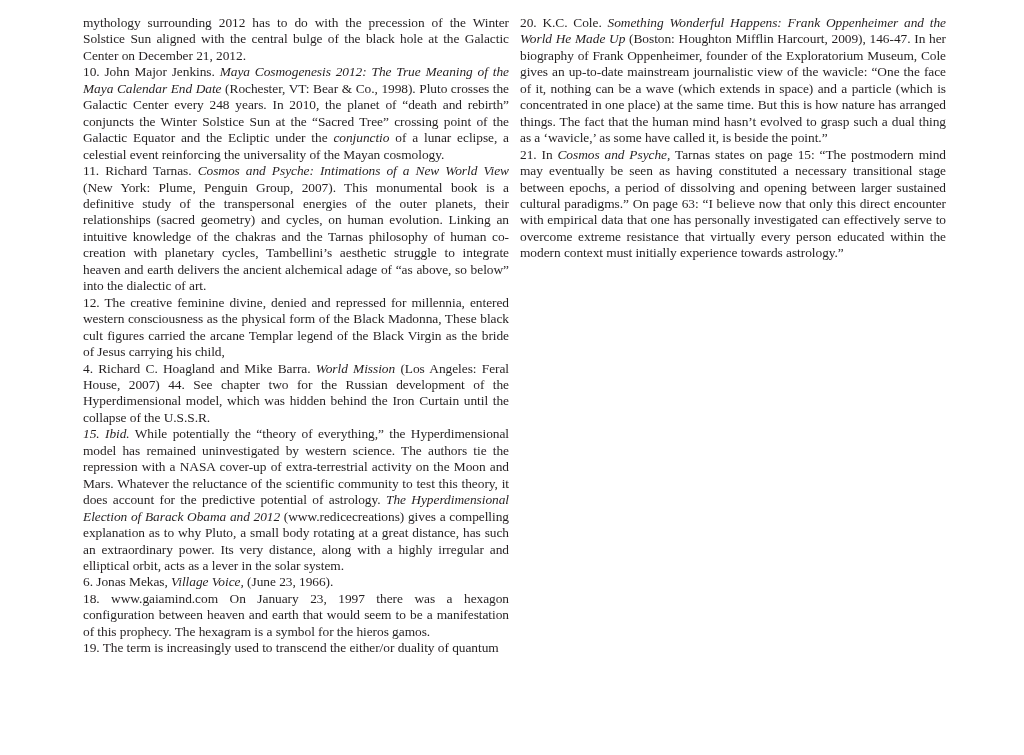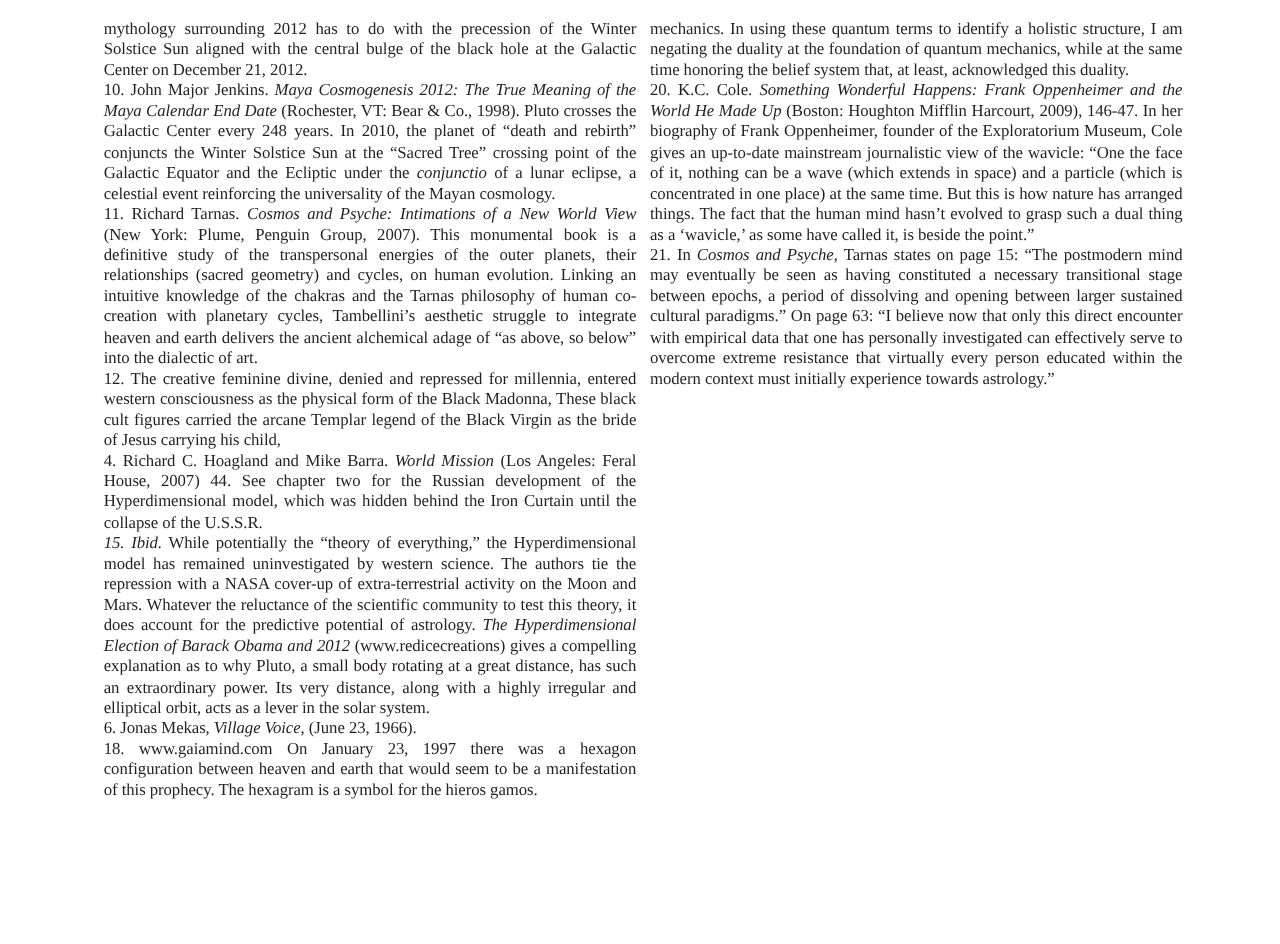--- a/index.html
+++ b/index.html
@@ -25,18 +25,18 @@
 
 <div class="col col-left" id="col-left">
     <p class="note"><span>mythology surrounding 2012 has to do with the precession of the Winter Solstice Sun aligned with the central bulge of the black hole at the Galactic Center on December 21, 2012.</span></p>
     <p class="note"><span>10. John Major Jenkins.  </span><em>Maya Cosmogenesis 2012: The True Meaning of the Maya Calendar End Date</em><span> (Rochester, VT: Bear &amp; Co., 1998). Pluto crosses the Galactic Center every 248 years.  In 2010, the planet of “death and rebirth” conjuncts the Winter Solstice Sun at the “Sacred Tree” crossing point of the Galactic Equator and the Ecliptic under the </span><em>conjunctio</em><span> of a lunar eclipse, a celestial event reinforcing the universality of the Mayan cosmology.</span></p>
     <p class="note"><span>11. Richard Tarnas.  </span><em>Cosmos and Psyche: Intimations of a New World View</em><span> (New York: Plume, Penguin Group, 2007).  This monumental book is a definitive study of the transpersonal energies of the outer planets, their relationships (sacred geometry) and cycles, on human evolution.  Linking an intuitive knowledge of the chakras and the Tarnas philosophy of human co-creation with planetary cycles, Tambellini’s aesthetic struggle to integrate heaven and earth delivers the ancient alchemical adage of “as above, so below” into the dialectic of art.</span></p>
     <p class="note"><span>12. The creative feminine divine, denied and repressed for millennia, entered western consciousness as the physical form of the Black Madonna, These black cult figures carried the arcane Templar legend of the Black Virgin as the bride of Jesus carrying his child,</span></p>
     <p class="note"><span>4. Richard C. Hoagland and Mike Barra.  </span><em>World Mission</em><span> (Los Angeles: Feral House, 2007) 44.  See chapter two for the Russian development of the Hyperdimensional model, which was hidden behind the Iron Curtain until the collapse of the U.S.S.R.</span></p>
     <p class="note"><em>15. Ibid.</em><span>  While potentially the “theory of everything,” the Hyperdimensional model has remained uninvestigated by western science.  The authors tie the repression with a NASA cover-up of extra-terrestrial activity on the Moon and Mars.  Whatever the reluctance of the scientific community to test this theory, it does account for the predictive potential of astrology.  </span><em>The Hyperdimensional Election of Barack Obama and 2012</em><span> (www.redicecreations) gives a compelling explanation as to why Pluto, a small body rotating at a great distance, has such an extraordinary power.  Its very distance, along with a highly irregular and elliptical orbit, acts as a lever in the solar system.</span></p>
     <p class="note"><span>6. Jonas Mekas, </span><em>Village Voice,</em><span>  (June 23, 1966).</span></p>
     <p class="note"><span>18. www.gaiamind.com On January 23, 1997 there was a hexagon configuration between heaven and earth that would seem to be a manifestation of this prophecy. The hexagram is a symbol for the hieros gamos.</span></p>
+    <p class="note"><span>19. The term is increasingly used to transcend the either/or duality of quantum</span></p>
   </div>
 <div class="col col-right" id="col-right">
-    <p class="note"><span>mechanics.  In using these quantum terms to identify a holistic structure, I am negating the duality at the foundation of quantum mechanics, while at the same time honoring the belief system that, at least, acknowledged this duality.</span></p>
     <p class="note"><span>20. K.C. Cole.  </span><em>Something Wonderful Happens: Frank Oppenheimer and the World He Made Up</em><span> (Boston: Houghton Mifflin Harcourt, 2009), 146-47.  In her biography of Frank Oppenheimer, founder of the Exploratorium Museum, Cole gives an up-to-date mainstream journalistic view of the wavicle: “One the face of it, nothing can be a wave (which extends in space) and a particle (which is concentrated in one place) at the same time.  But this is how nature has arranged things.  The fact that the human mind hasn’t evolved to grasp such a dual thing as a ‘wavicle,’ as some have called it, is beside the point.”</span></p>
     <p class="note"><span>21. In </span><em>Cosmos and Psyche</em><span>, Tarnas states on page 15: “The postmodern mind may eventually be seen as having constituted a necessary transitional stage between epochs, a period of dissolving and opening between larger sustained cultural paradigms.”  On page 63: “I believe now that only this direct encounter with empirical data that one has personally investigated can effectively serve to overcome extreme resistance that virtually every person educated within the modern context must initially experience towards astrology.”</span></p>
   </div>
 
 </body></html>

